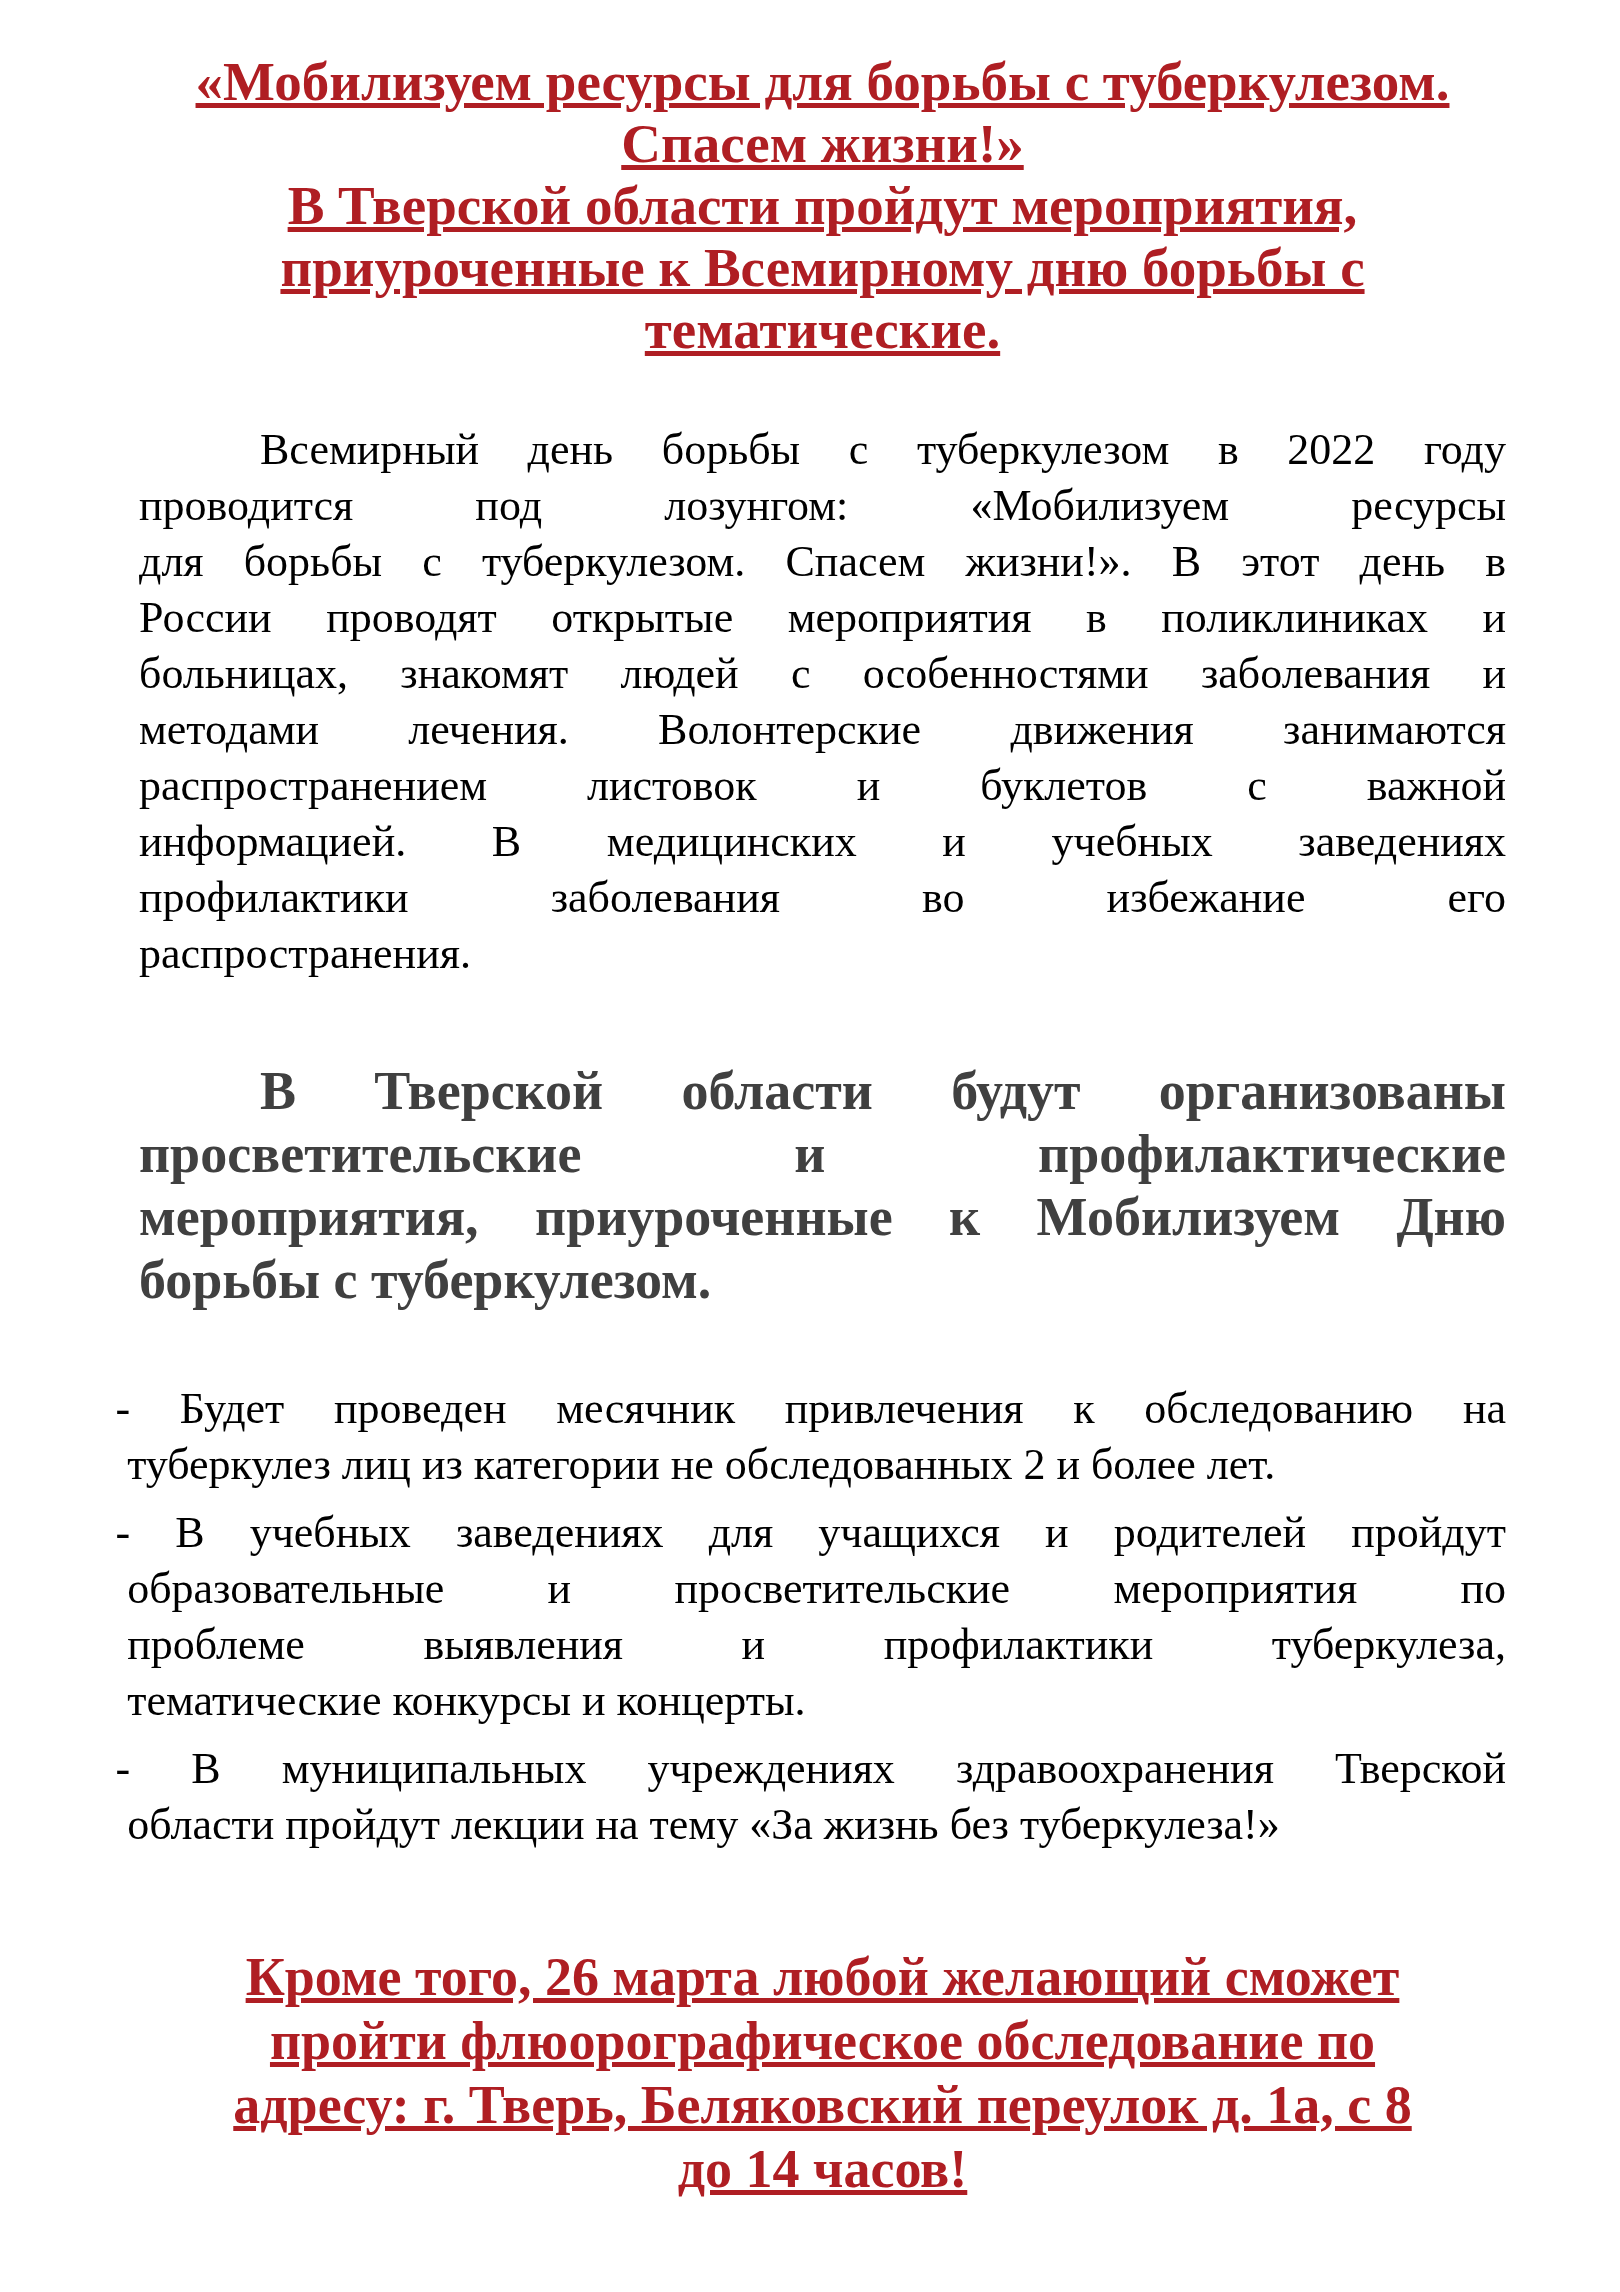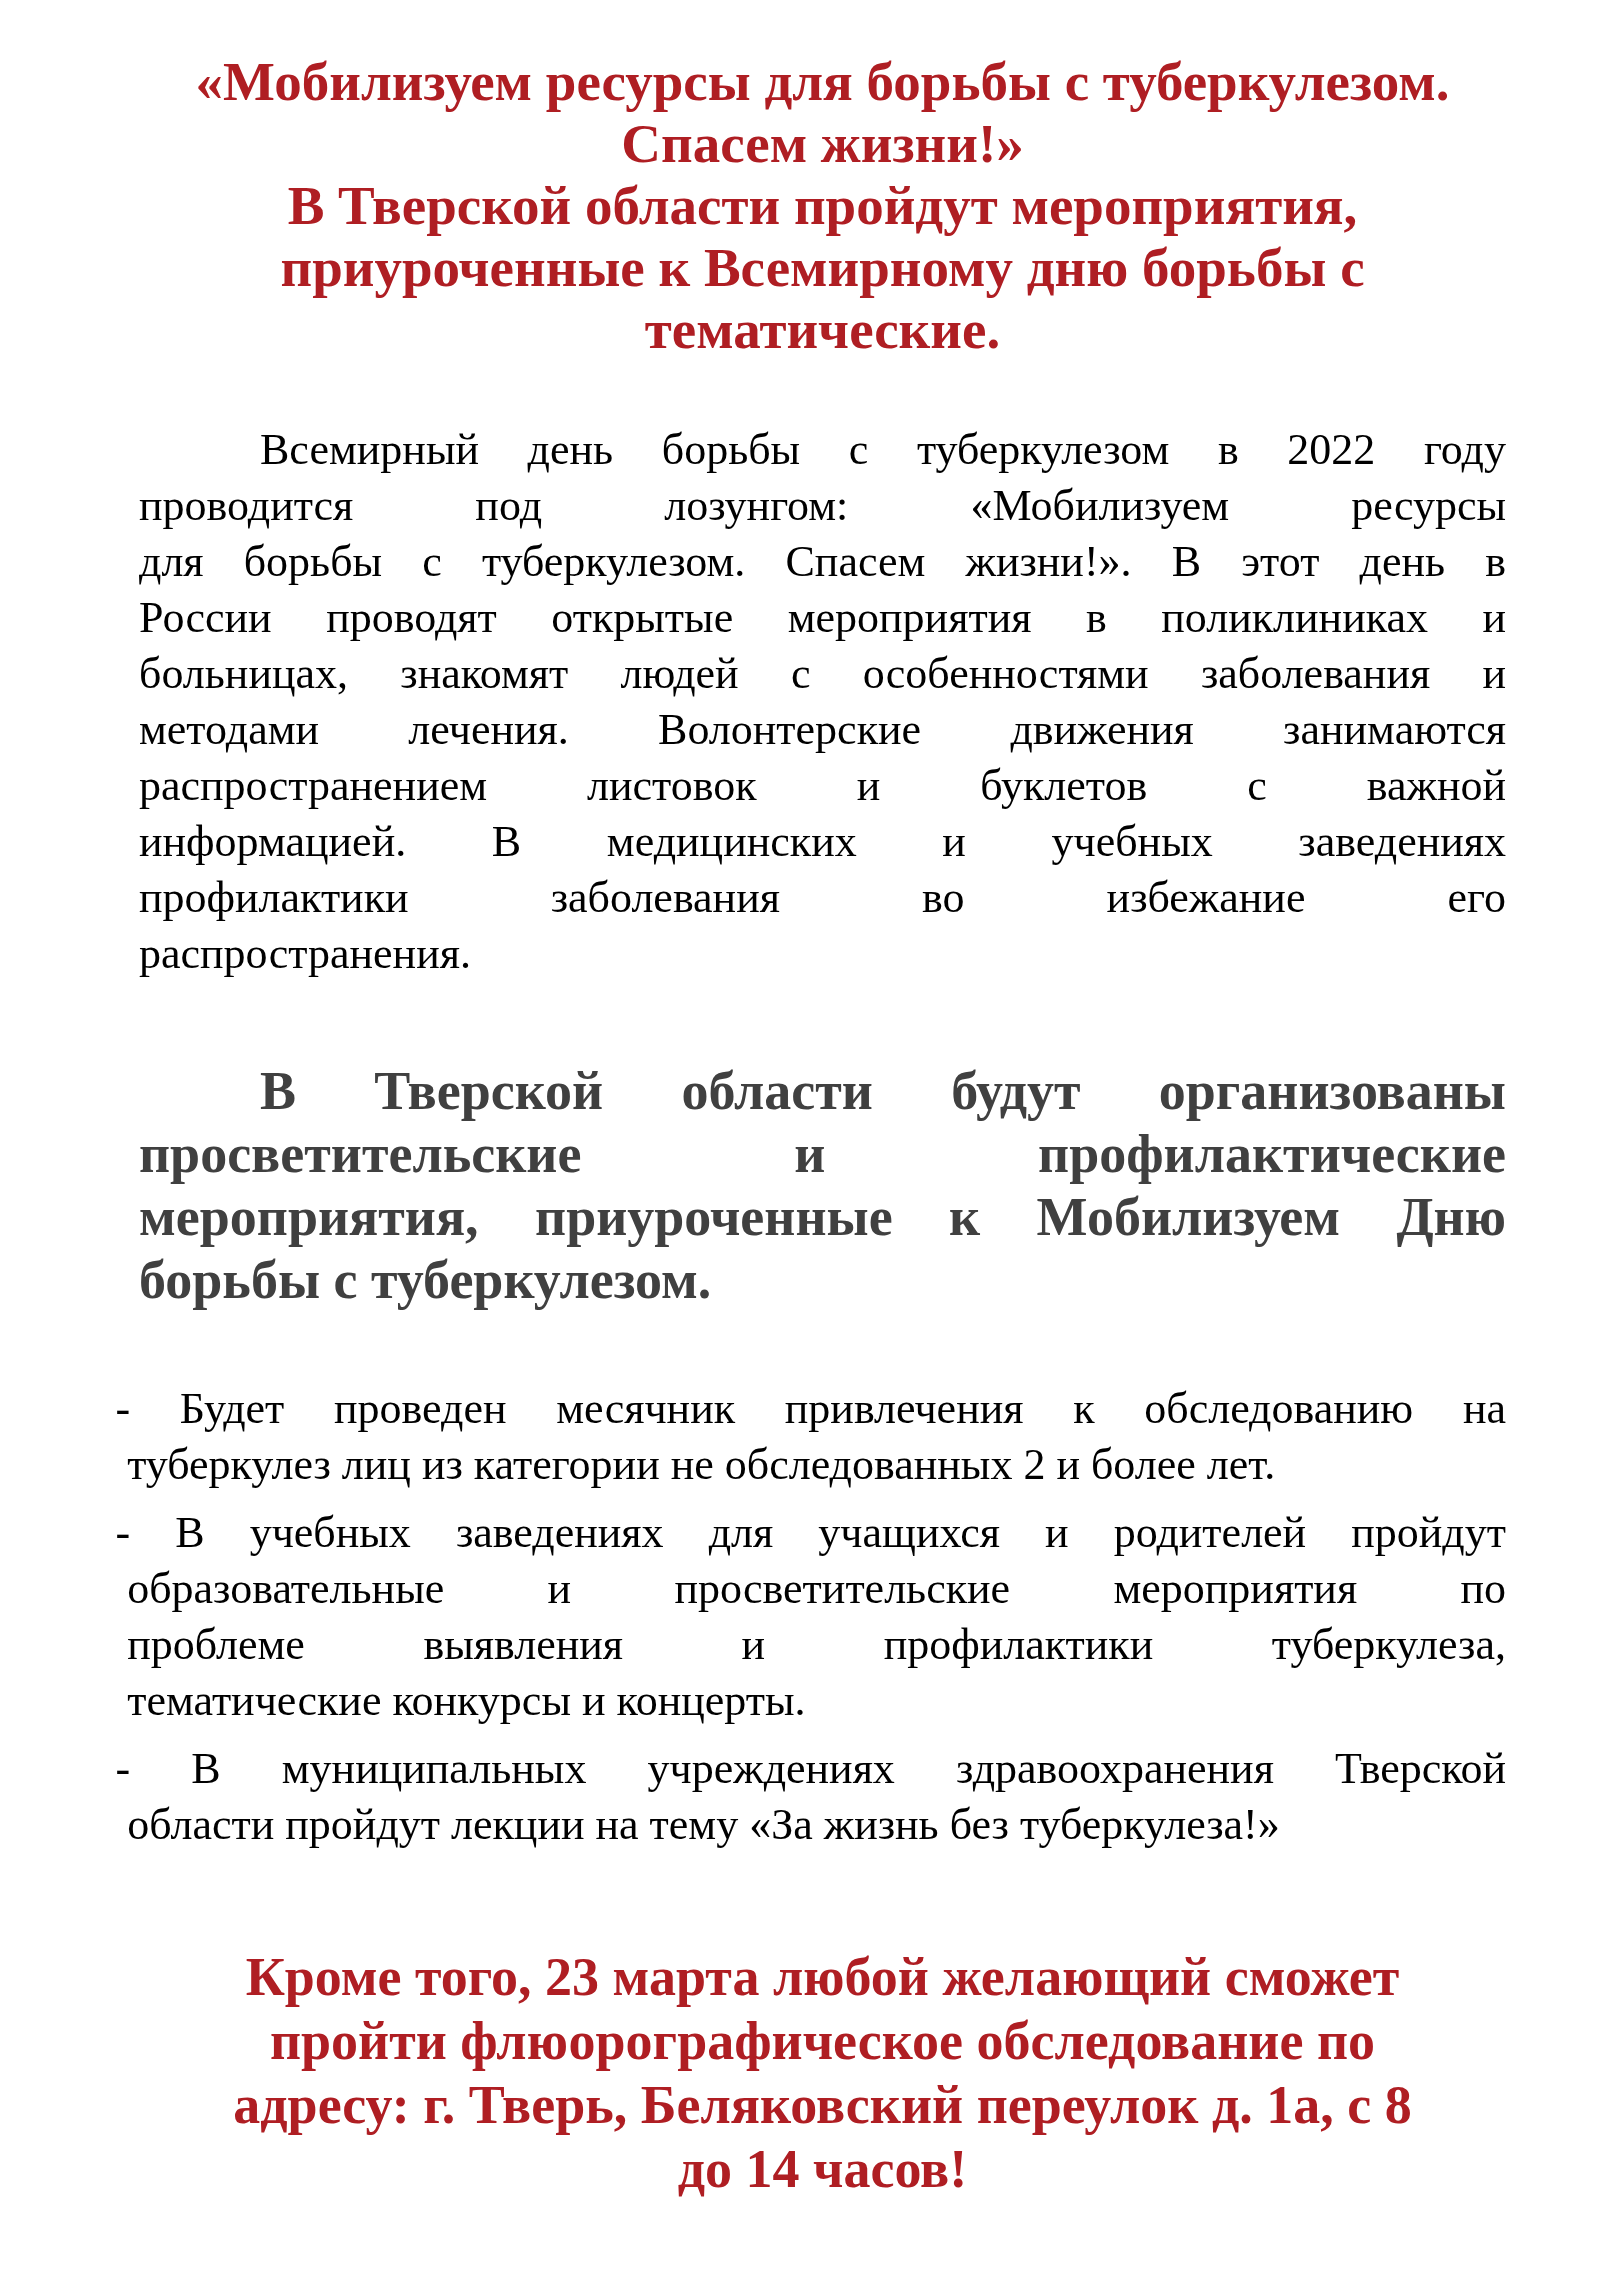--- a/index.html
+++ b/index.html
@@ -29,20 +29,21 @@
     text-align: justify;
     text-align-last: justify;
   }
   .justified .line.last {
     text-align-last: left;
   }
   
   .centered .line {
     text-align: center;
     text-align-last: center;
+    text-decoration: underline;
   }
   
   .indent-first .line.first {
     text-indent: 121px;
   }
 
   .title-block {
     font-weight: bold;
     font-size: 55px;
     line-height: 62px;
@@ -124,20 +125,20 @@
         <div class="line">проблеме выявления и профилактики туберкулеза,</div>
         <div class="line last">тематические конкурсы и концерты.</div>
       </div>
     <div class="list-item justified">
         <div class="line first">- В муниципальных учреждениях здравоохранения Тверской</div>
         <div class="line last">области пройдут лекции на тему «За жизнь без туберкулеза!»</div>
       </div>
   </div>
 
   <div class="block footer-block centered">
-      <div class="line first">Кроме того, 23 марта любой желающий сможет</div>
+      <div class="line first">Кроме того, 26 марта любой желающий сможет</div>
       <div class="line">пройти флюорографическое обследование по</div>
       <div class="line">адресу: г. Тверь, Беляковский переулок д. 1а, с 8</div>
       <div class="line last">до 14 часов!</div>
     </div>
 
 </div>
 
 
 </body></html>

